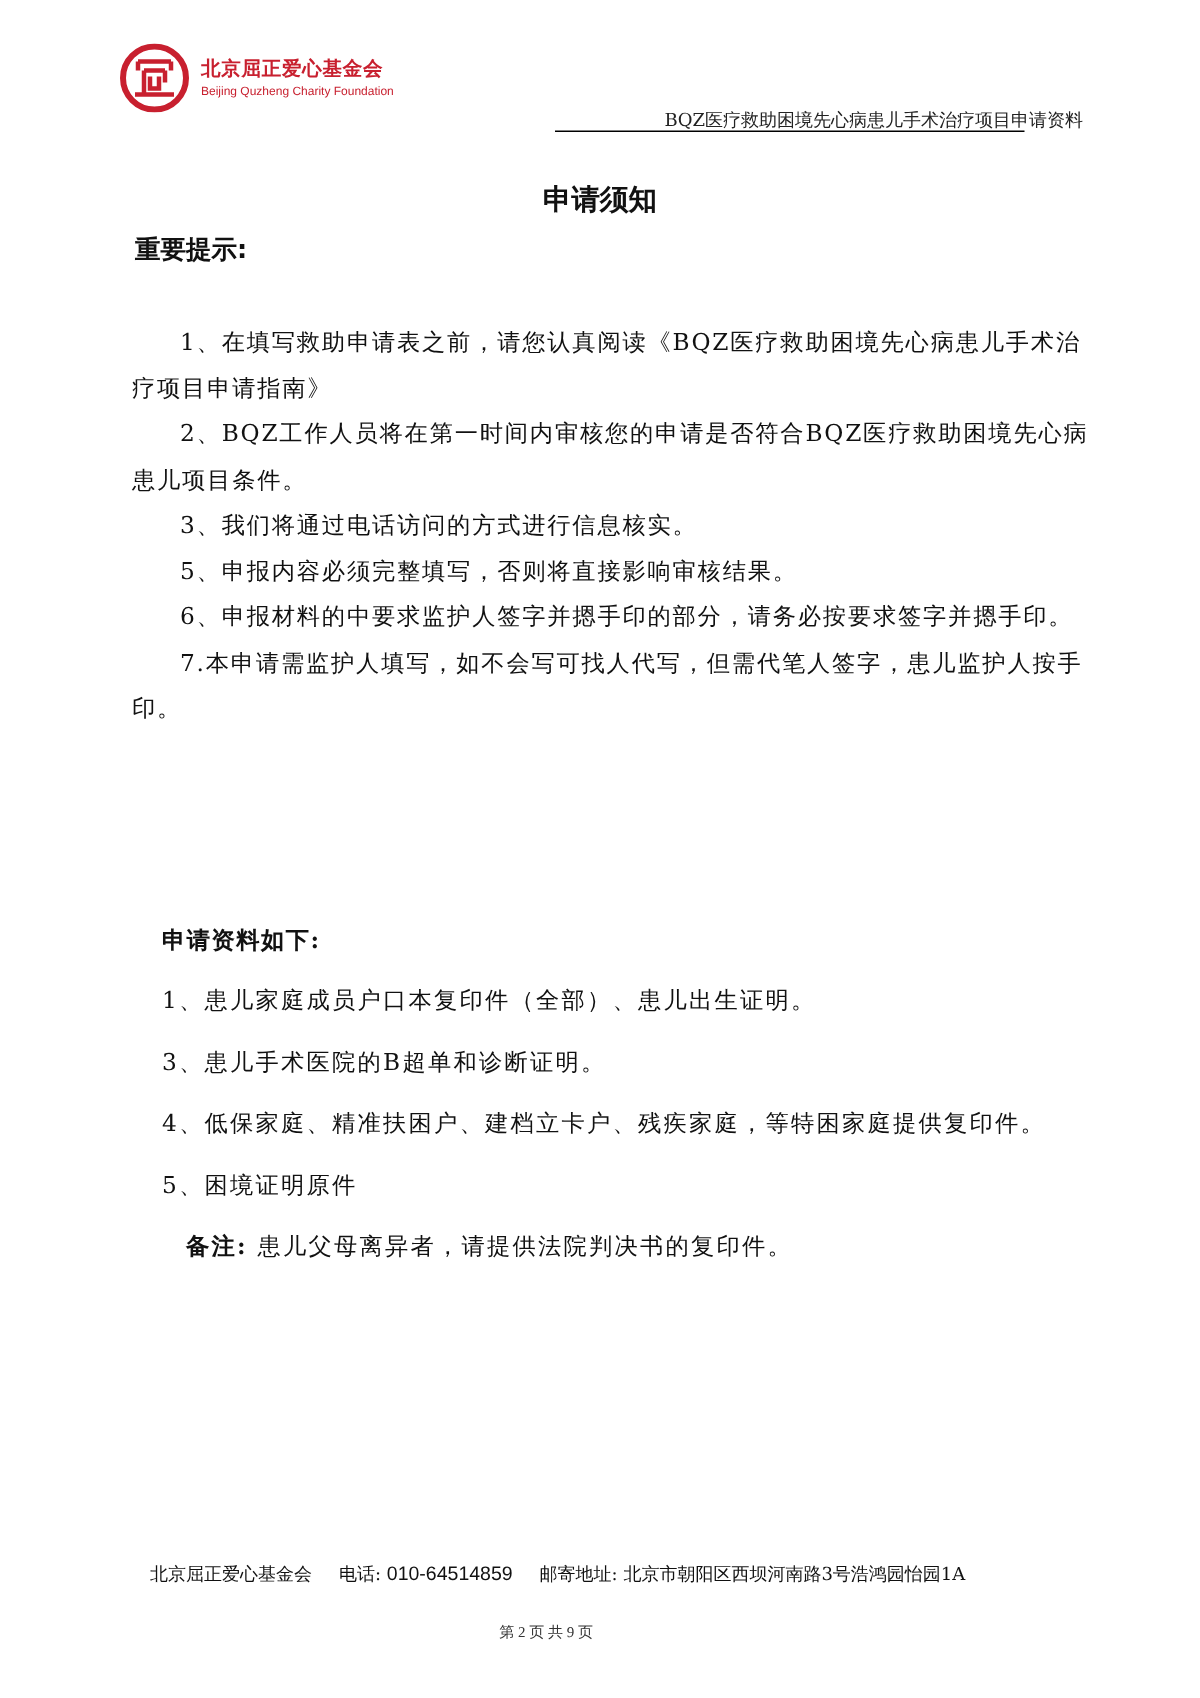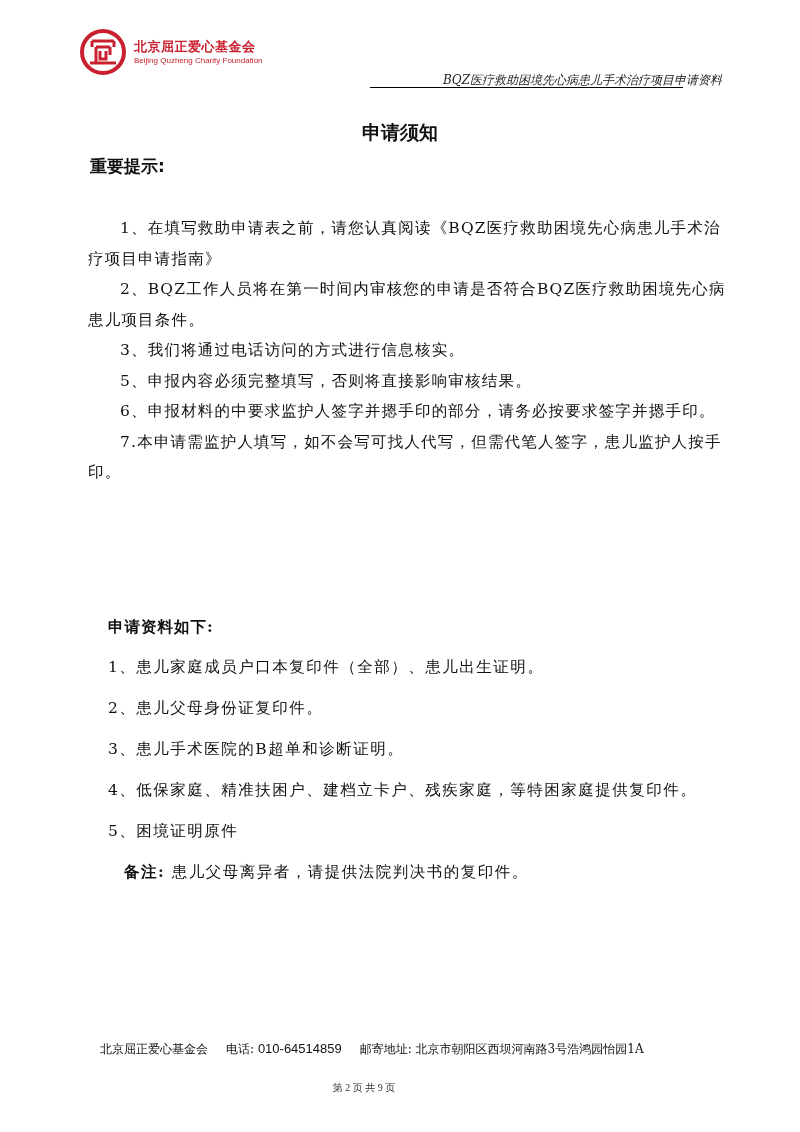--- a/index.html
+++ b/index.html
@@ -44,21 +44,20 @@
       font-family: "Liberation Sans", "DejaVu Sans", sans-serif;
       font-size: 8px;
       line-height: 11px;
       text-align: center;
     }
     .header-title {
       position: absolute;
       right: 78px;
       top: 72px;
       font-size: 12px;
-      font-style: italic;
       color: #222;
     }
     .header-rule {
       position: absolute;
       left: 370px;
       top: 87px;
       width: 313px;
       height: 1px;
       background: #000;
     }
@@ -170,21 +169,20 @@
   <p class="notice">2、BQZ工作人员将在第一时间内审核您的申请是否符合BQZ医疗救助困境先心病患儿项目条件。</p>
   <p class="notice">3、我们将通过电话访问的方式进行信息核实。</p>
   <p class="notice">5、申报内容必须完整填写，否则将直接影响审核结果。</p>
   <p class="notice">6、申报材料的中要求监护人签字并摁手印的部分，请务必按要求签字并摁手印。</p>
   <p class="notice">7.本申请需监护人填写，如不会写可找人代写，但需代笔人签字，患儿监护人按手印。</p>
 </div>
 
 <div class="materials">
   <div class="materials-heading">申请资料如下:</div>
   <div class="material">1、患儿家庭成员户口本复印件（全部）、患儿出生证明。</div>
-  <div class="material">2、患儿父母身份证复印件。</div>
   <div class="material">3、患儿手术医院的B超单和诊断证明。</div>
   <div class="material">4、低保家庭、精准扶困户、建档立卡户、残疾家庭，等特困家庭提供复印件。</div>
   <div class="material">5、困境证明原件</div>
   <div class="remark">
     <span class="remark-label">备注:</span>
     <span>患儿父母离异者，请提供法院判决书的复印件。</span>
   </div>
 </div>
 
 <div class="footer-contact">

